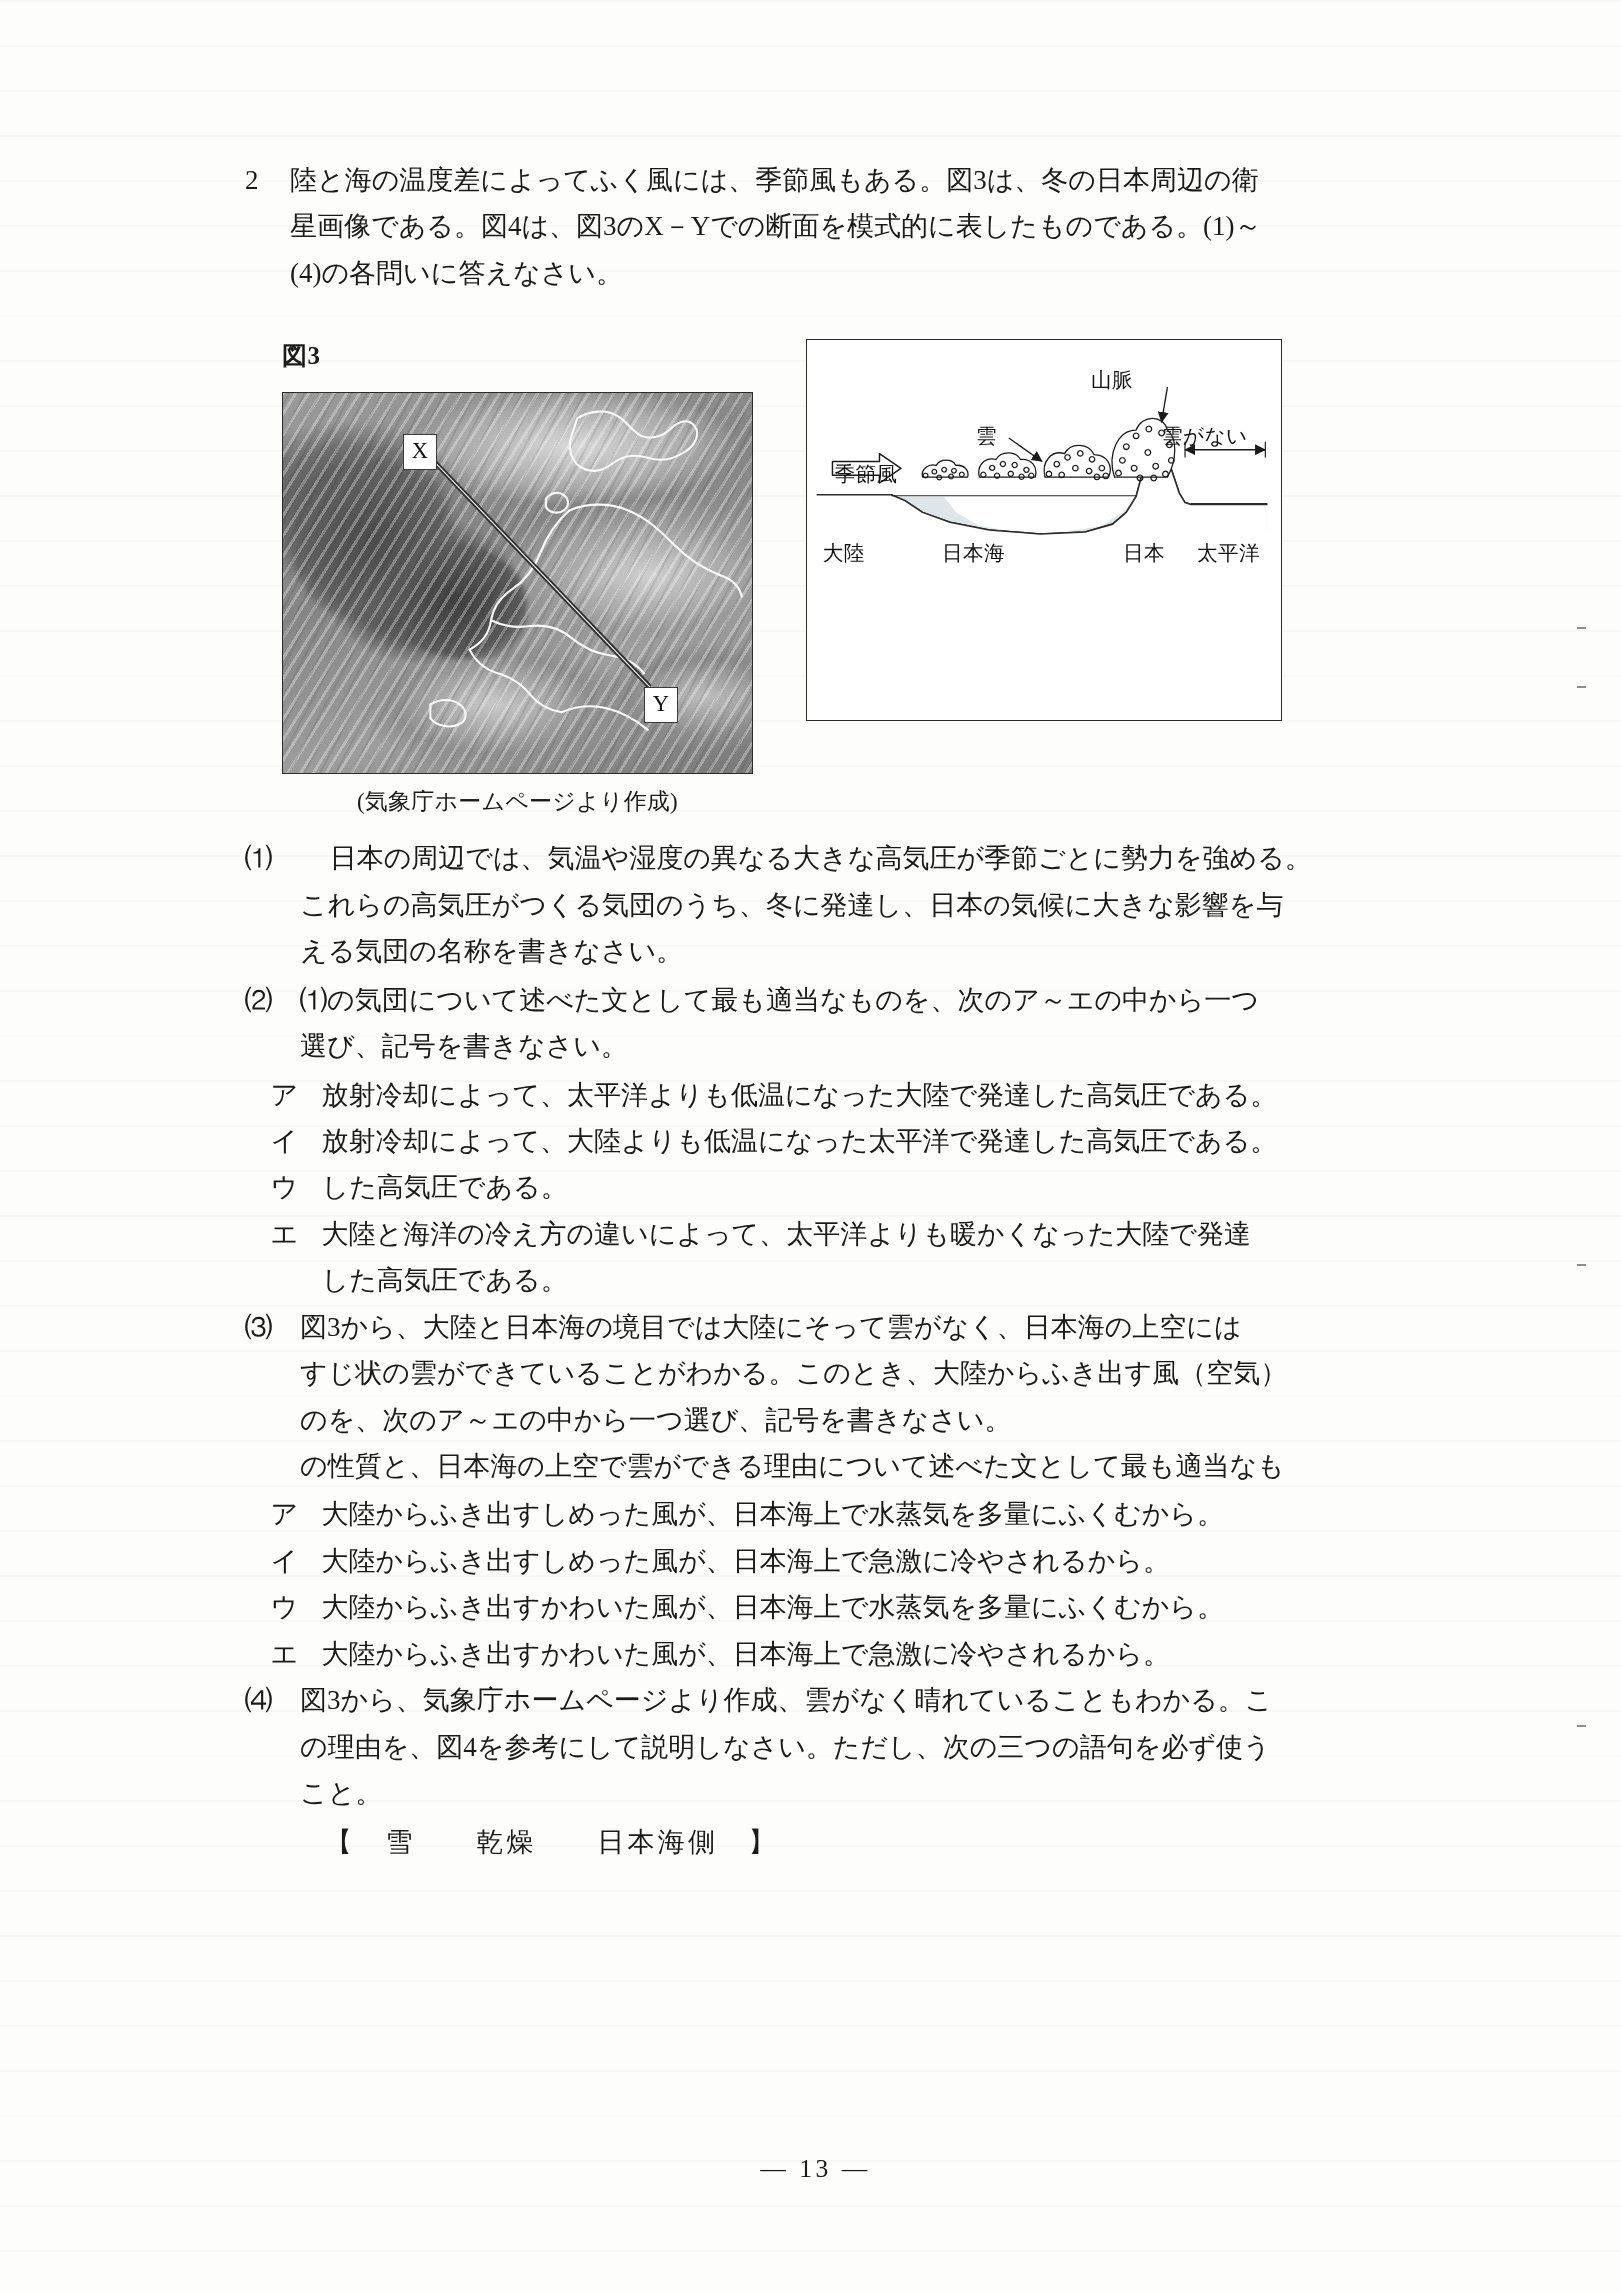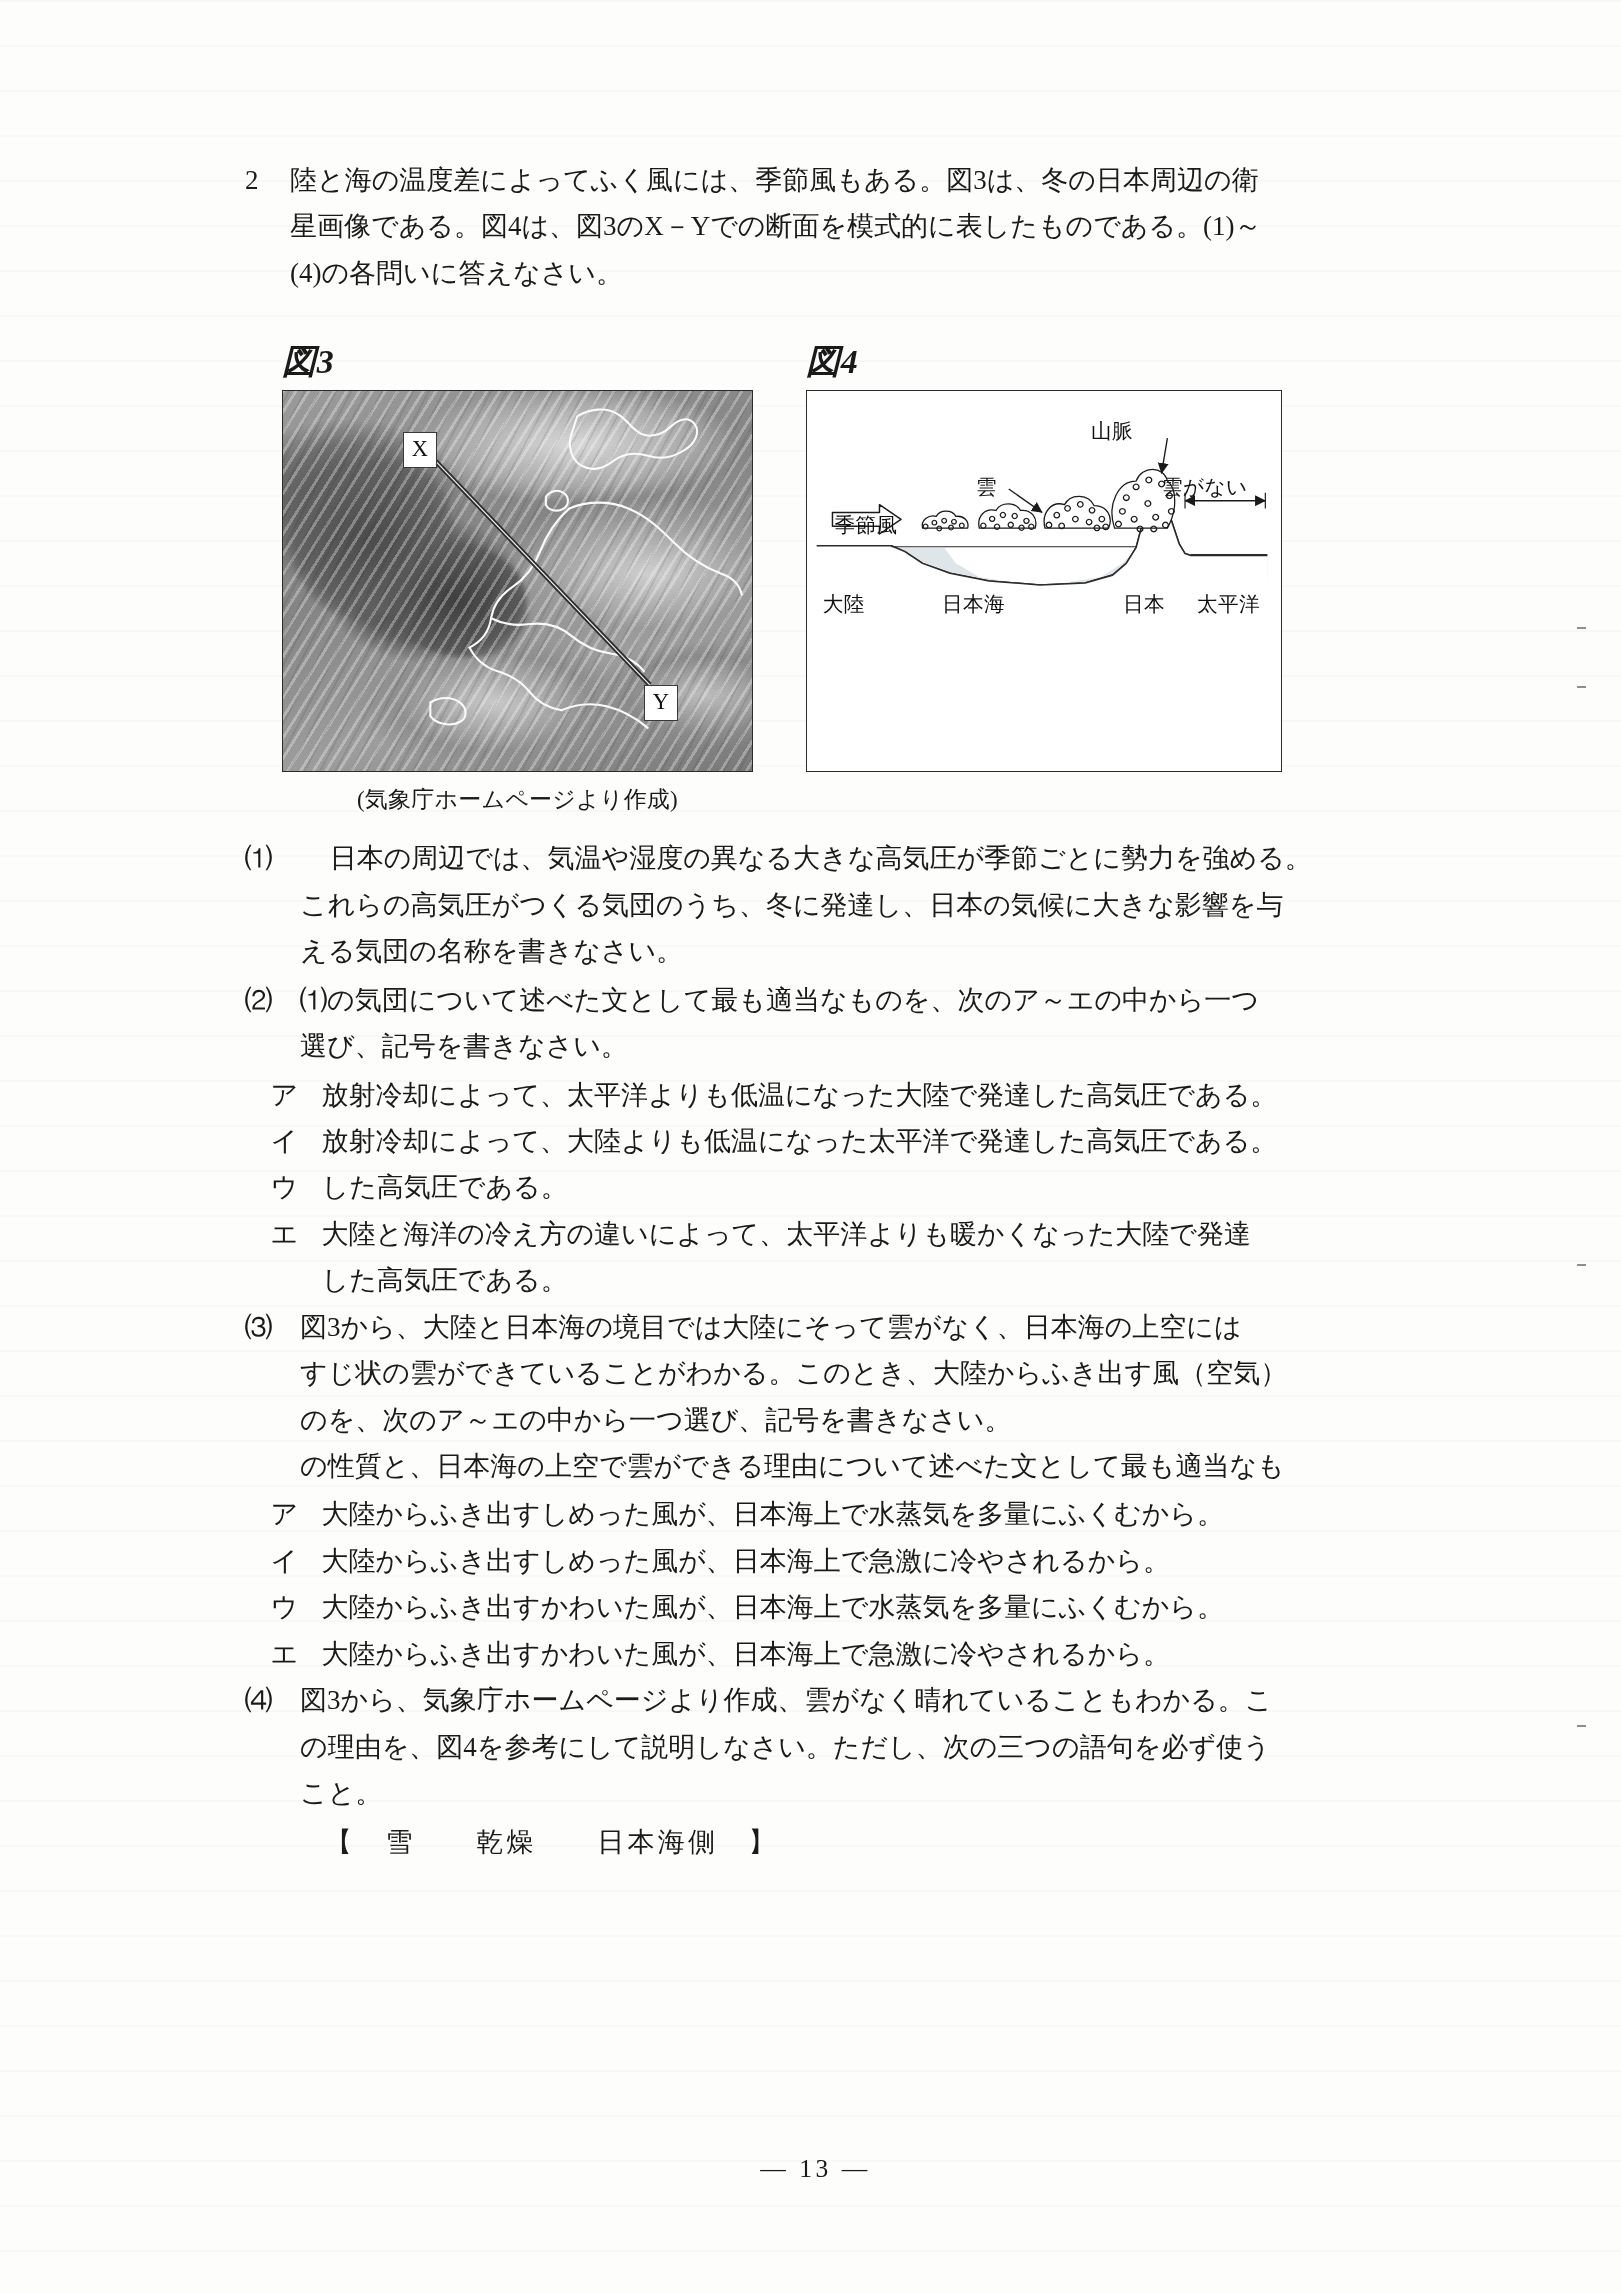--- a/index.html
+++ b/index.html
@@ -54,25 +54,24 @@
   }
 
   
   .figures {
     position: relative;
     margin-top: 43px;
     height: 461px;
   }
   .fig-block { position: absolute; }
   .fig-label {
-    font-size: 34px;
+    font-size: 25px;
     font-weight: 700;
     letter-spacing: 0.02em;
-    margin-bottom: 5px;
-    font-style: italic;
+    margin-bottom: 20px;
   }
   .fig3-block { left: 37px; top: 0; }
   .fig4-block { left: 561px; top: 0; }
 
   
   .sat {
     width: 469px;
     height: 380px;
     position: relative;
     overflow: hidden;
@@ -307,21 +306,20 @@
             </g>
           </svg>
 
           <div class="xy-box xy-x">X</div>
           <div class="xy-box xy-y">Y</div>
         </div>
         <div class="sat-caption">(気象庁ホームページより作成)</div>
       </div>
 
       <div class="fig-block fig4-block">
-        <div class="fig-label">図4</div>
         <div class="cross">
 
           <svg width="474" height="380" viewBox="0 0 484 388">
             <defs>
               <marker id="arrHead" markerWidth="9" markerHeight="9" refX="8" refY="4.5" orient="auto">
                 <path d="M0,0 L9,4.5 L0,9 Z" fill="#1a1a1a"></path>
               </marker>
               <marker id="arrHeadS" markerWidth="8" markerHeight="8" refX="7.5" refY="4" orient="auto">
                 <path d="M0,0 L8,4 L0,8 Z" fill="#1a1a1a"></path>
               </marker>

